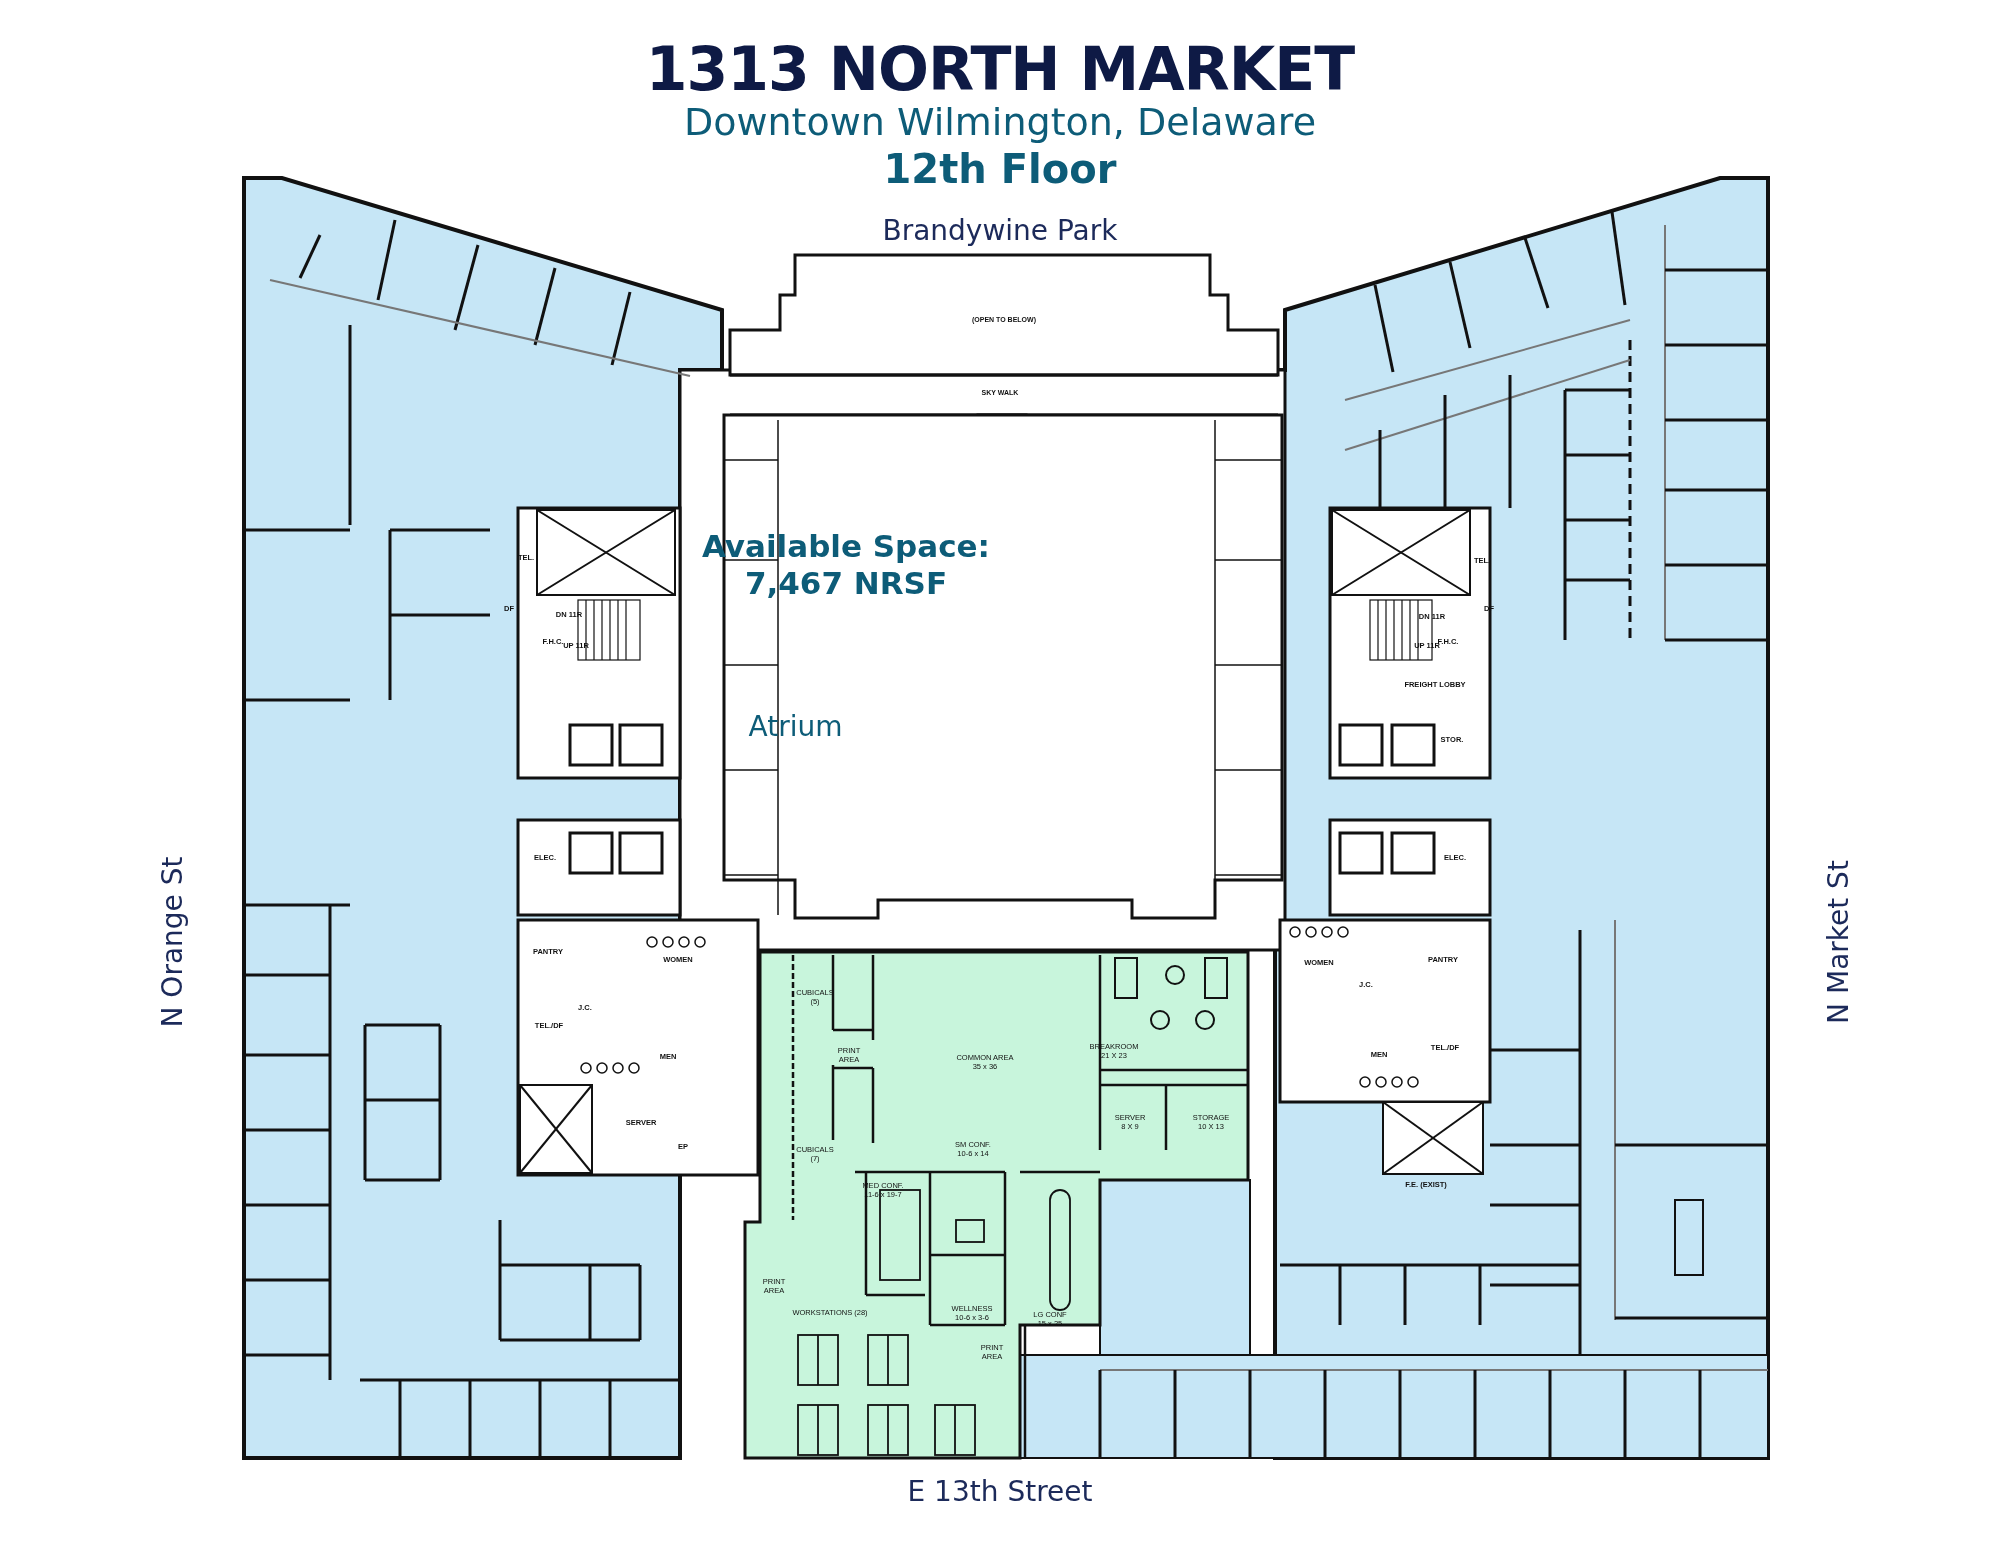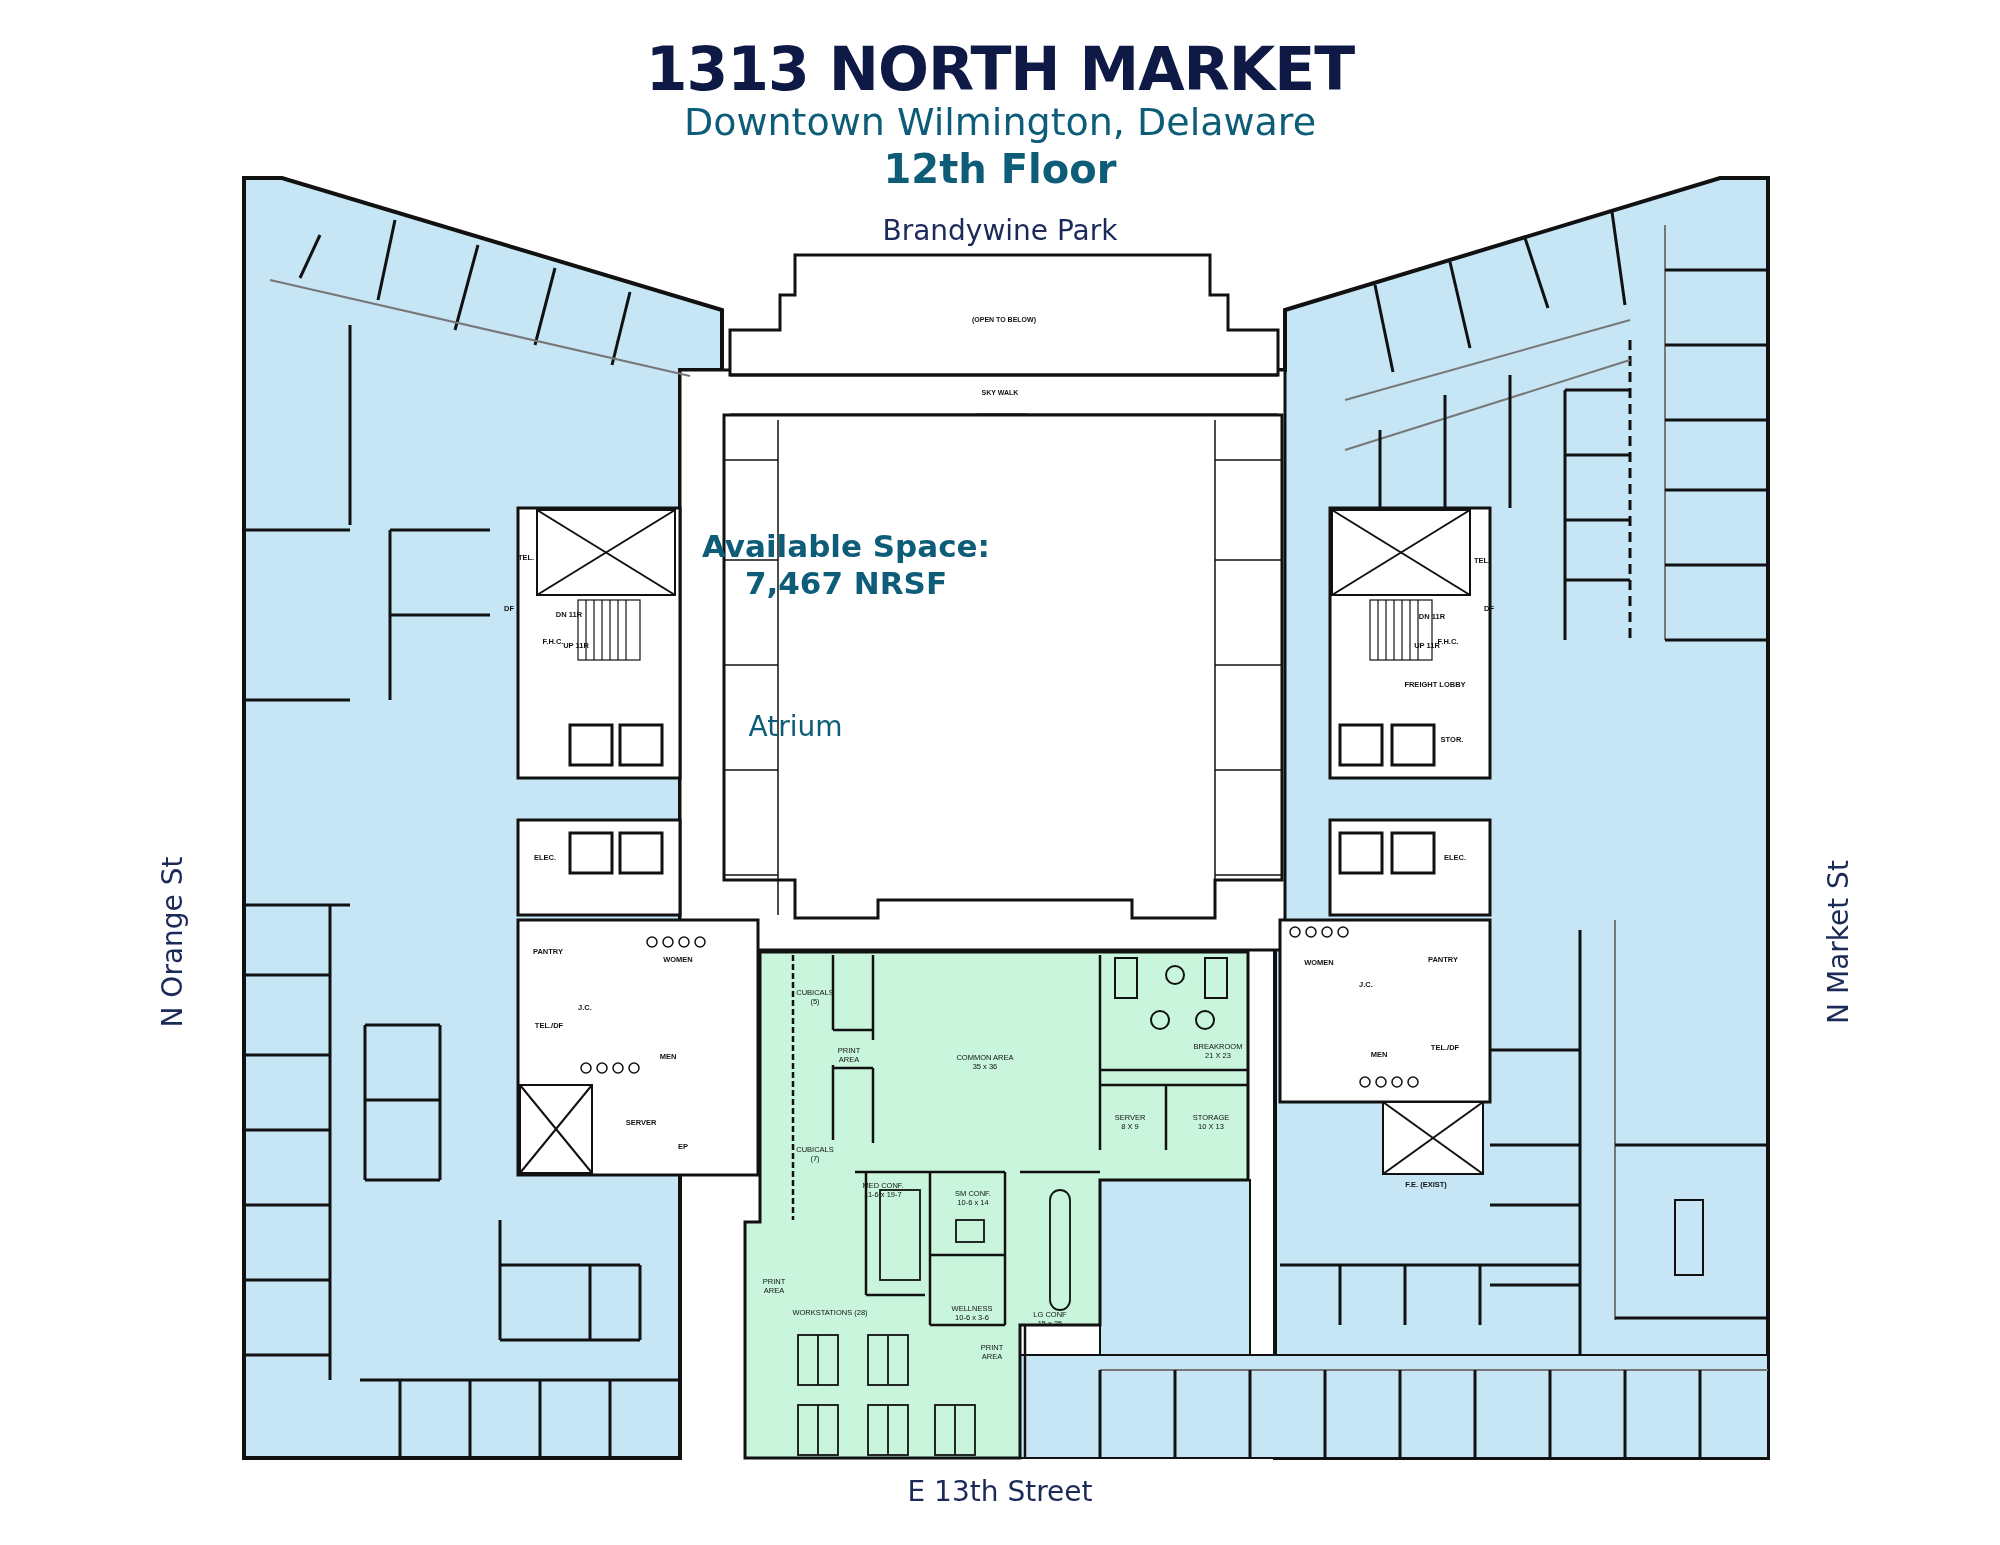--- a/index.html
+++ b/index.html
@@ -282,26 +282,26 @@
   </g>
 </svg>
 
 <div class="avail avail1">Available Space:</div>
 <div class="avail avail2">7,467 NRSF</div>
 <div class="atrium">Atrium</div>
 
 <div class="lbl" style="left:815px;top:988px;"><span>CUBICALS</span><br><span>(5)</span></div>
 <div class="lbl" style="left:849px;top:1046px;"><span>PRINT</span><br><span>AREA</span></div>
 <div class="lbl" style="left:985px;top:1053px;"><span>COMMON AREA</span><br><span>35 x 36</span></div>
-<div class="lbl" style="left:1218px;top:1042px;"><span>BREAKROOM</span><br><span>21 X 23</span></div>
+<div class="lbl" style="left:1114px;top:1042px;"><span>BREAKROOM</span><br><span>21 X 23</span></div>
 <div class="lbl" style="left:1130px;top:1113px;"><span>SERVER</span><br><span>8 X 9</span></div>
 <div class="lbl" style="left:1211px;top:1113px;"><span>STORAGE</span><br><span>10 X 13</span></div>
 <div class="lbl" style="left:815px;top:1145px;"><span>CUBICALS</span><br><span>(7)</span></div>
 <div class="lbl" style="left:883px;top:1181px;"><span>MED CONF.</span><br><span>11-6 x 19-7</span></div>
-<div class="lbl" style="left:973px;top:1189px;text-align:center;"><span>SM CONF.</span><br><span>10-6 x 14</span></div>
+<div class="lbl" style="left:973px;top:1140px;text-align:center;"><span>SM CONF.</span><br><span>10-6 x 14</span></div>
 <div class="lbl" style="left:972px;top:1304px;"><span>WELLNESS</span><br><span>10-6 x 3-6</span></div>
 <div class="lbl" style="left:1050px;top:1310px;"><span>LG CONF</span><br><span>15 x 25</span></div>
 <div class="lbl" style="left:774px;top:1277px;"><span>PRINT</span><br><span>AREA</span></div>
 <div class="lbl" style="left:830px;top:1308px;"><span>WORKSTATIONS (28)</span></div>
 <div class="lbl" style="left:992px;top:1343px;"><span>PRINT</span><br><span>AREA</span></div>
 
 <div class="lbl b" style="left:526px;top:553px;">TEL.</div>
 <div class="lbl b" style="left:509px;top:604px;">DF</div>
 <div class="lbl b" style="left:553px;top:637px;">F.H.C.</div>
 <div class="lbl b" style="left:569px;top:610px;">DN 11R</div>

